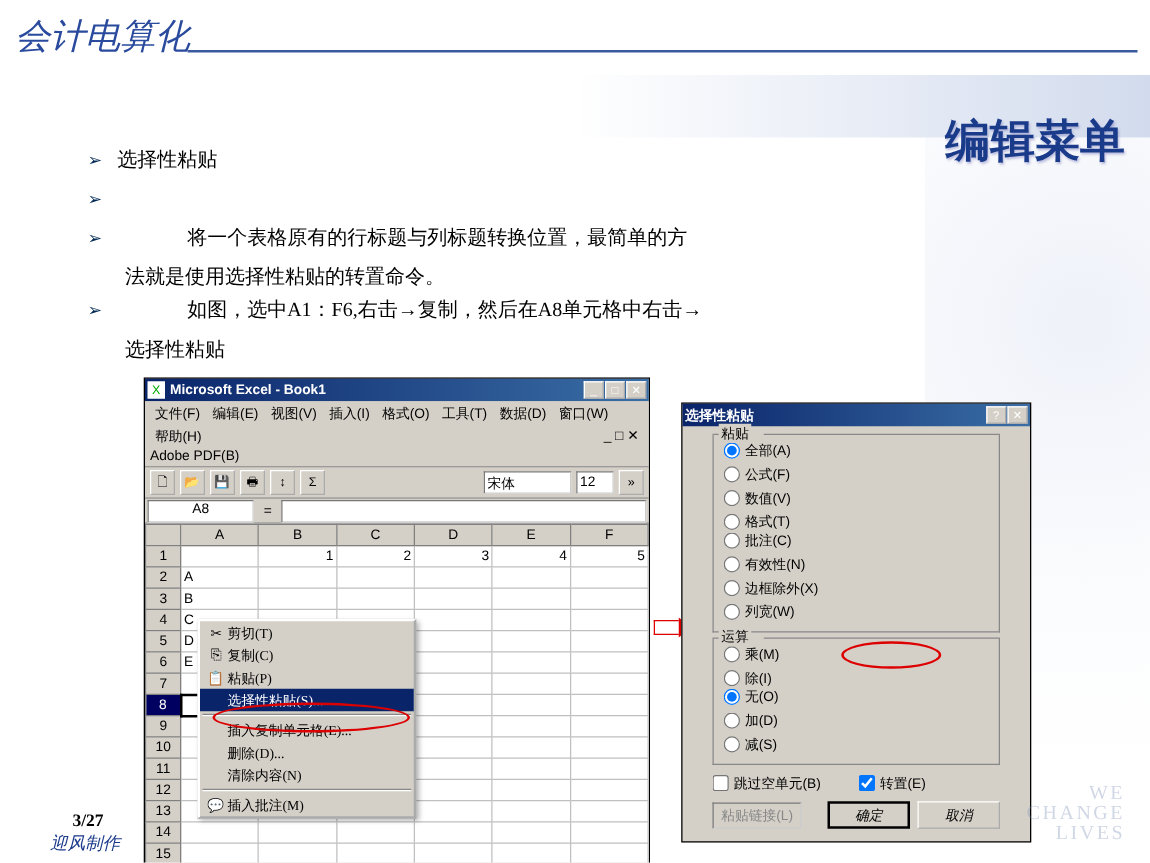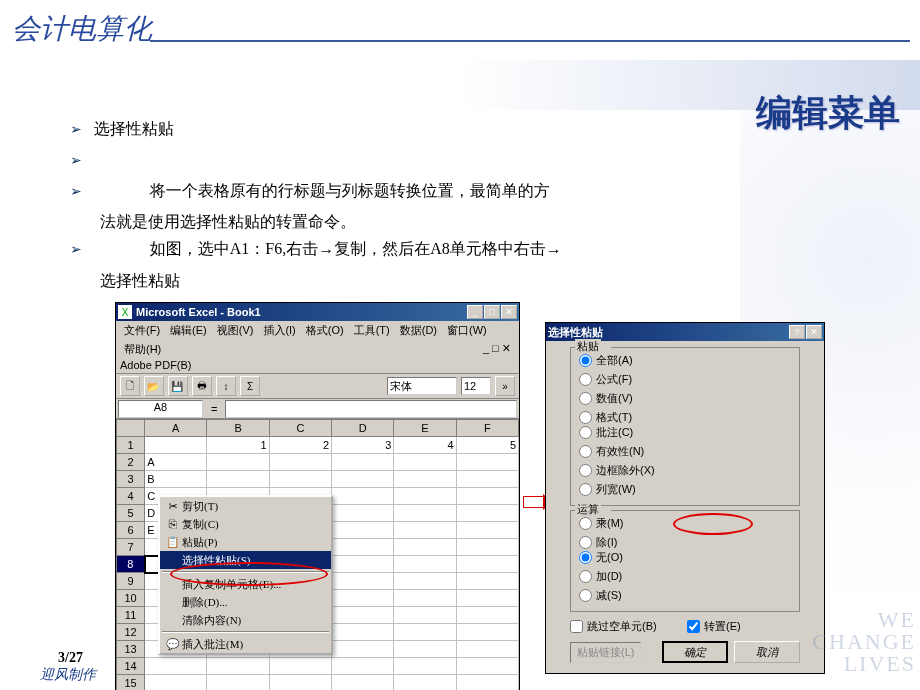--- a/index.html
+++ b/index.html
@@ -2,21 +2,21 @@
 <html><head>
 <meta charset="utf-8">
 <style>
   * { margin: 0; padding: 0; box-sizing: border-box; }
   body { width: 920px; height: 690px; font-family: "SimSun", serif; background: #fff; position: relative; overflow: hidden; }
   
   .slide-title-left { position: absolute; top: 10px; left: 12px; font-family: "KaiTi", serif; font-size: 28px; color: #2a4a9e; font-style: italic; }
   .slide-title-right { position: absolute; top: 58px; right: 20px; font-family: "KaiTi", serif; font-size: 36px; color: #1a3a8a; font-weight: bold; text-shadow: 1px 1px 2px rgba(50,50,150,0.3); margin-top: 31px; }
   .deco-band { position: absolute; top: 60px; left: 0; right: 0; height: 50px; background: linear-gradient(to right, rgba(200,210,240,0) 50%, rgba(180,195,225,0.6) 100%); }
   .deco-side { position: absolute; top: 110px; right: 0; width: 180px; height: 490px; background: radial-gradient(circle at 70% 30%, rgba(200,210,235,0.3), rgba(230,235,245,0.15) 60%, transparent); }
-  .deco-text { position: absolute; bottom: 15px; right: 4px; color: rgba(120,140,180,0.35); font-family: serif; font-size: 22px; letter-spacing: 2px; text-align: right; line-height: 1; }
+  .deco-text { position: absolute; bottom: 15px; right: 20px; color: rgba(120,140,180,0.35); font-family: serif; font-size: 16px; letter-spacing: 2px; text-align: right; line-height: 1; }
   .hr-line { position: absolute; top: 40px; left: 150px; right: 10px; height: 2px; background: #3a5a9e; }
 
   .content { position: absolute; top: 115px; left: 70px; width: 650px; font-size: 16px; line-height: 1.7; }
   .bullet-row { display: flex; align-items: flex-start; margin-bottom: 4px; }
   .arrow { color: #002a55; margin-right: 12px; font-size: 14px; margin-top: 3px; }
   .bullet-text.i1 { padding-left: 0; }
   .bullet-text.i2 { padding-left: 28px; }
   .bullet-text.i3 { padding-left: 56px; }
   .cont-line { padding-left: 30px; }
 

